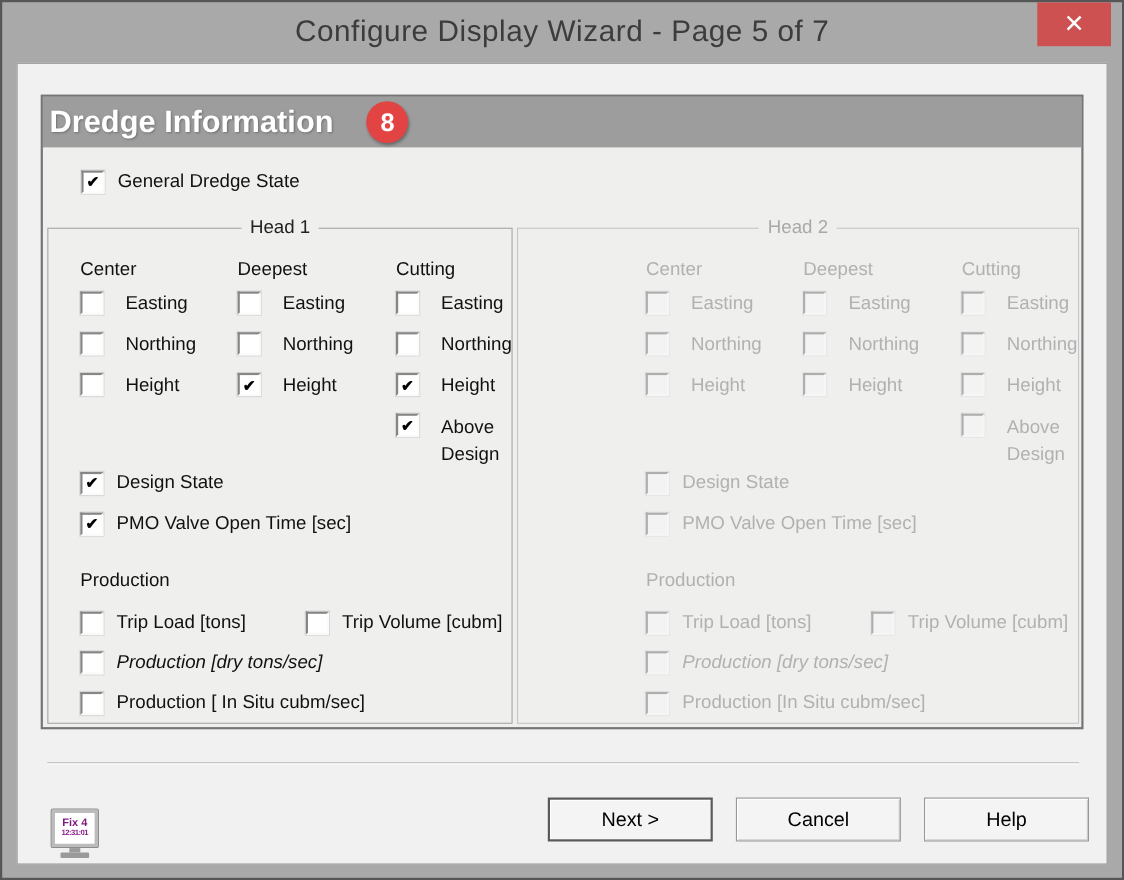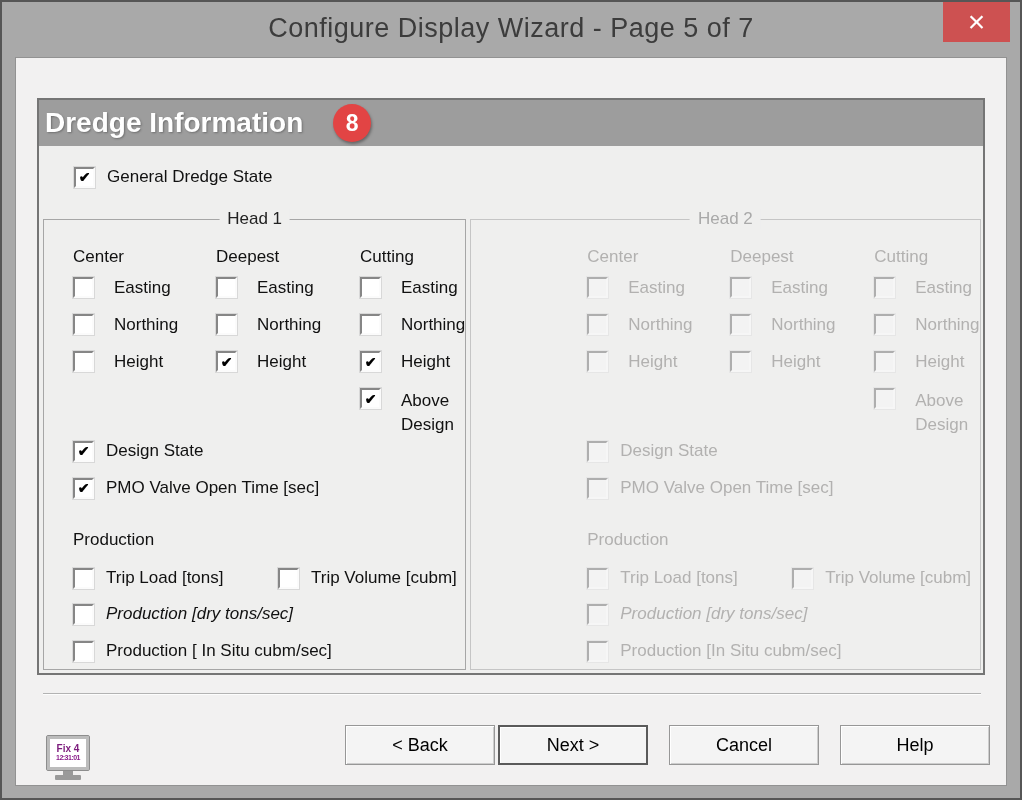--- a/index.html
+++ b/index.html
@@ -13,21 +13,21 @@
   .titlebar .title { font-size:27px; color:#3c3c3c; letter-spacing:0.5px; }
   .close-btn { position:absolute; top:0; right:10px; width:67px; height:40px;
                background:#cd5151; border:none; color:#fff; display:flex; align-items:center;
                justify-content:center; font-size:30px; line-height:1; cursor:pointer; padding:0; }
 
   
   .client { position:absolute; left:13px; right:13px; top:55px; bottom:12px;
             background:#f2f1f1; border:1px solid #929292; }
 
   
-  .panel { position:absolute; left:21px; right:21px; top:40px; height:577px;
+  .panel { position:absolute; left:21px; right:21px; top:28px; height:577px;
            border:2px solid #757575; background:#efefee; box-sizing:border-box; }
   .banner { height:46px; background:#9d9d9d; display:flex; align-items:center; padding-left:6px; }
   .banner-title { font-size:28px; font-weight:bold; color:#fff; text-shadow:1px 1px 2px rgba(60,60,60,0.45); }
   .badge { margin-left:30px; width:38px; height:38px; border-radius:50%; background:#e24444;
            color:#fff; font-size:23px; font-weight:bold; display:flex; align-items:center;
            justify-content:center; box-shadow:1px 2px 3px rgba(0,0,0,0.35); }
 
   
   .cb { width:17px; height:17px; flex:0 0 17px; background:#fff; box-sizing:content-box;
         border-style:solid; border-width:2px; border-color:#868686 #fbfbfb #fbfbfb #868686;
@@ -302,19 +302,18 @@
 
     <div class="fix-icon">
       <div class="fix-screen">
         <div class="fix-line1">Fix 4</div>
         <div class="fix-line2">12:31:01</div>
       </div>
       <div class="fix-neck"></div>
       <div class="fix-base"></div>
     </div>
 
-    <button class="btn btn-back">&lt; Back</button>
     <button class="btn btn-cancel">Cancel</button>
     <button class="btn btn-next default">Next &gt;</button>
     <button class="btn btn-help">Help</button>
 
   </div>
 </div>
 
 </body></html>

